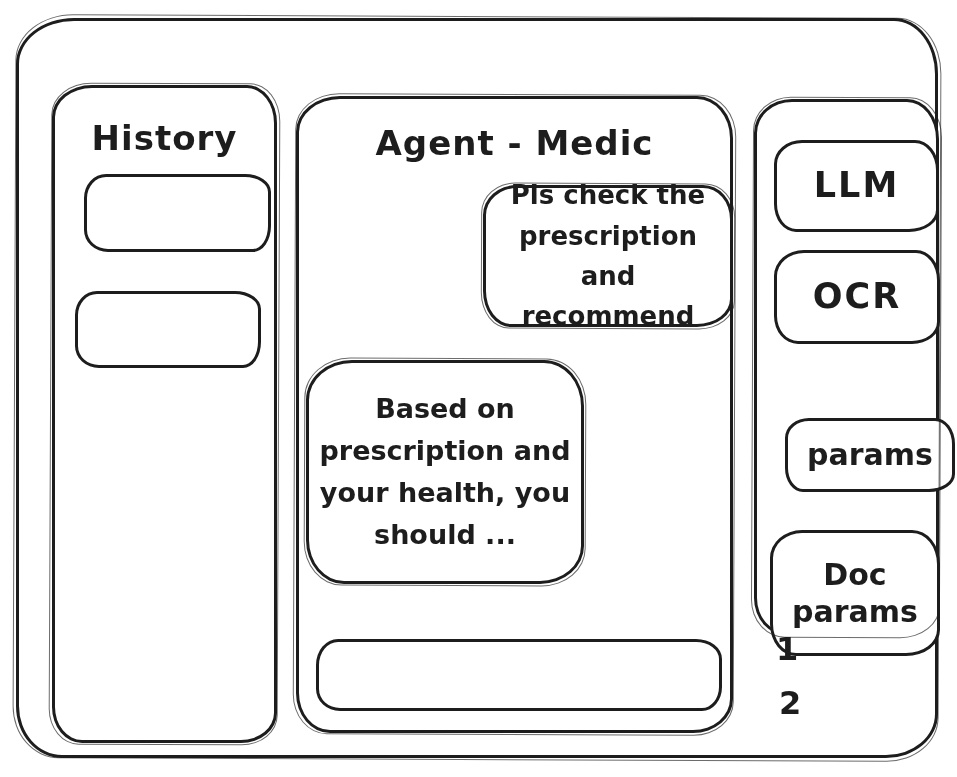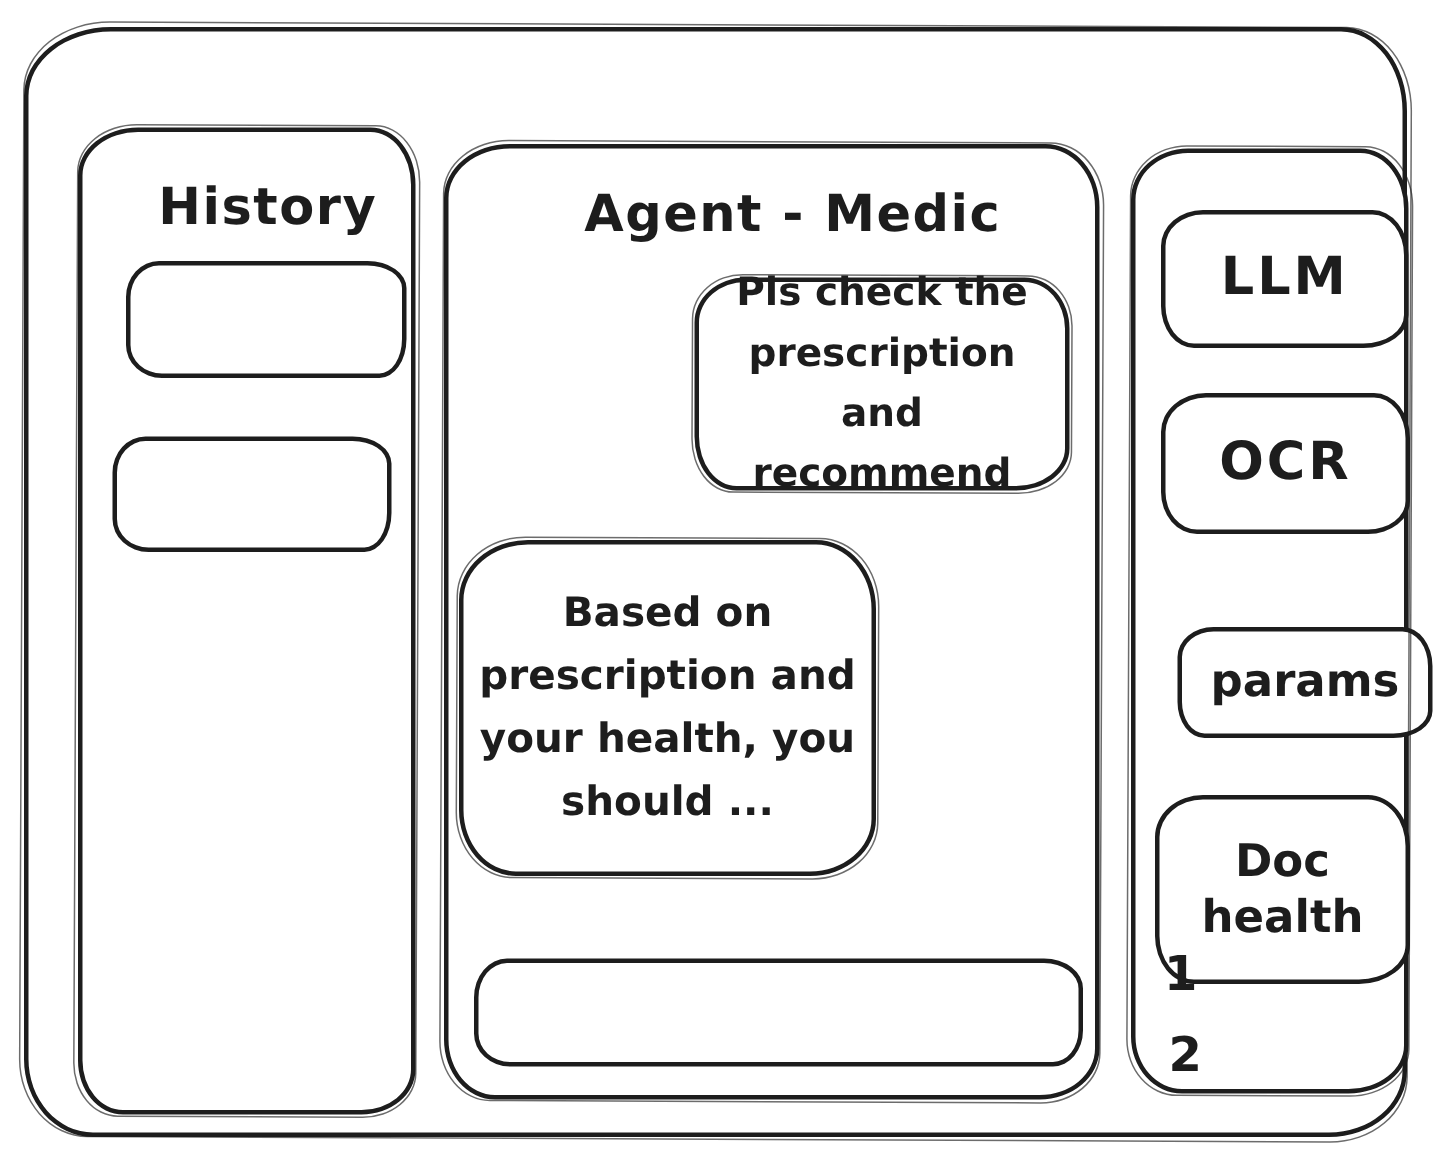--- a/index.html
+++ b/index.html
@@ -39,21 +39,20 @@
   
   .history-panel {
     left: 33px; top: 64px; width: 225px; height: 658px;
     border-radius: 40px 30px 36px 30px / 32px 38px 30px 36px;
   }
   .panel-title {
     position: absolute; left: 0; width: 100%;
     text-align: center;
     font-size: 34px; font-weight: bold;
     letter-spacing: 1px;
-    margin-left: 14px;
   }
   .history-title { top: 30px; }
   .history-item {
     border-radius: 22px 26px 18px 24px / 24px 18px 26px 22px;
   }
   .history-item.first  { left: 29px; top: 86px;  width: 187px; height: 78px; }
   .history-item.second { left: 20px; top: 203px; width: 186px; height: 77px; }
   
   .chat-panel {
     left: 277px; top: 75px; width: 437px; height: 637px;
@@ -61,38 +60,38 @@
   }
   .chat-title { top: 24px; }
   .bubble {
     display: flex; align-items: center; justify-content: center;
     text-align: center;
     font-weight: bold;
     line-height: 1.55;
     padding: 4px 10px;
   }
   .bubble.user {
-    left: 164px; top: 86px; width: 250px; height: 142px;
+    left: 184px; top: 86px; width: 250px; height: 142px;
     font-size: 26px;
     border-radius: 34px 30px 36px 28px / 30px 34px 28px 36px;
   }
   .bubble.assistant {
     left: 7px; top: 261px; width: 278px; height: 224px;
     font-size: 27px;
     border-radius: 46px 40px 44px 38px / 40px 46px 38px 44px;
   }
   .chat-input {
     left: 17px; top: 540px; width: 406px; height: 72px;
     border-radius: 22px 26px 20px 24px / 26px 20px 24px 22px;
     font: inherit; font-size: 24px; color: #1d1d1d;
     padding: 0 18px; outline: none;
   }
   
   .tools-panel {
-    left: 735px; top: 78px; width: 185px; height: 630px;
+    left: 735px; top: 78px; width: 185px; height: 537px;
     border-radius: 38px 32px 40px 34px / 34px 40px 32px 38px;
   }
   .tool-btn {
     position: absolute;
     box-sizing: border-box;
     background: #ffffff;
     border: 3px solid #1d1d1d;
     color: #1d1d1d;
     font-family: inherit; font-weight: bold;
     display: flex; align-items: center; justify-content: center;
@@ -100,21 +99,21 @@
     line-height: 1.25;
     cursor: pointer;
     padding: 0 8px;
   }
   .btn-llm {
     left: 17px; top: 38px; width: 165px; height: 92px;
     font-size: 35px; letter-spacing: 2px;
     border-radius: 28px 24px 30px 22px / 24px 30px 22px 28px;
   }
   .btn-ocr {
-    left: 17px; top: 160px; width: 166px; height: 94px;
+    left: 17px; top: 148px; width: 166px; height: 94px;
     font-size: 35px; letter-spacing: 2px;
     border-radius: 30px 24px 28px 24px / 26px 30px 22px 28px;
   }
   .btn-params {
     left: 8px; top: 316px; width: 170px; height: 74px;
     font-size: 30px;
     border-radius: 24px 20px 26px 18px / 20px 26px 18px 24px;
     margin-left: 20px;
   }
   .btn-doc {
@@ -153,21 +152,21 @@
       <input class="sk chat-input" type="text" value="" style="">
     </main>
 
     <aside class="sk sk2 tools-panel">
       <button class="tool-btn btn-llm">LLM</button>
 
       <button class="tool-btn btn-ocr">OCR</button>
 
       <button class="tool-btn btn-params">params</button>
 
-      <button class="tool-btn btn-doc">Doc health</button>
+      <button class="tool-btn btn-doc">Doc params</button>
 
       <div class="doc-num one">1</div>
 
       <div class="doc-num two">2</div>
     </aside>
 
   </div>
 </div>
 
 </body></html>

